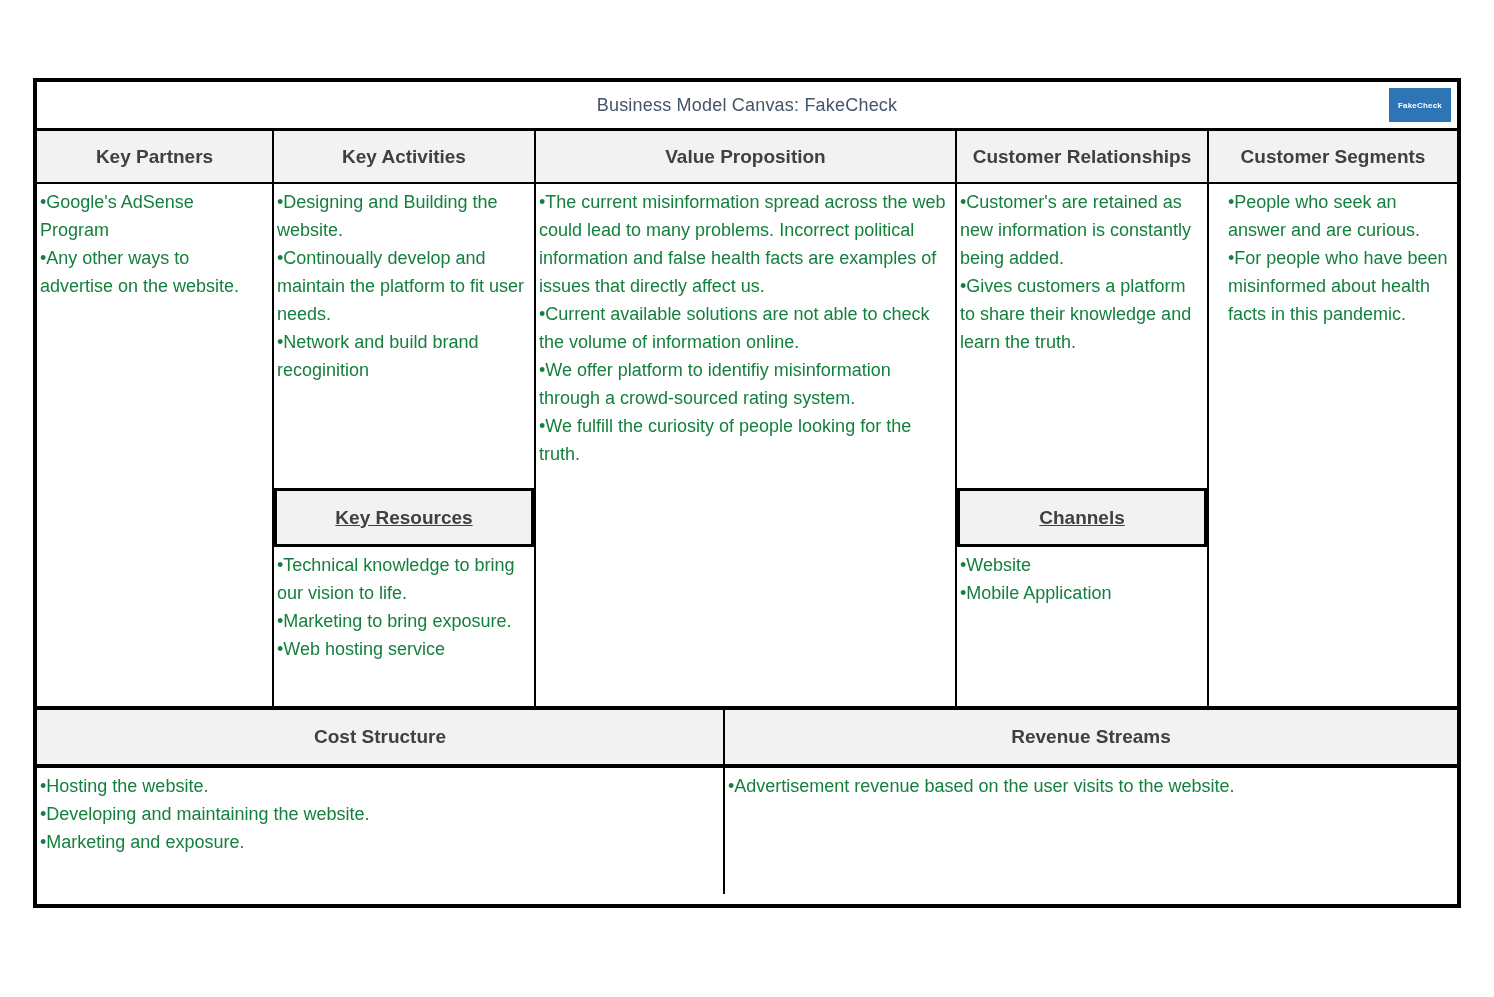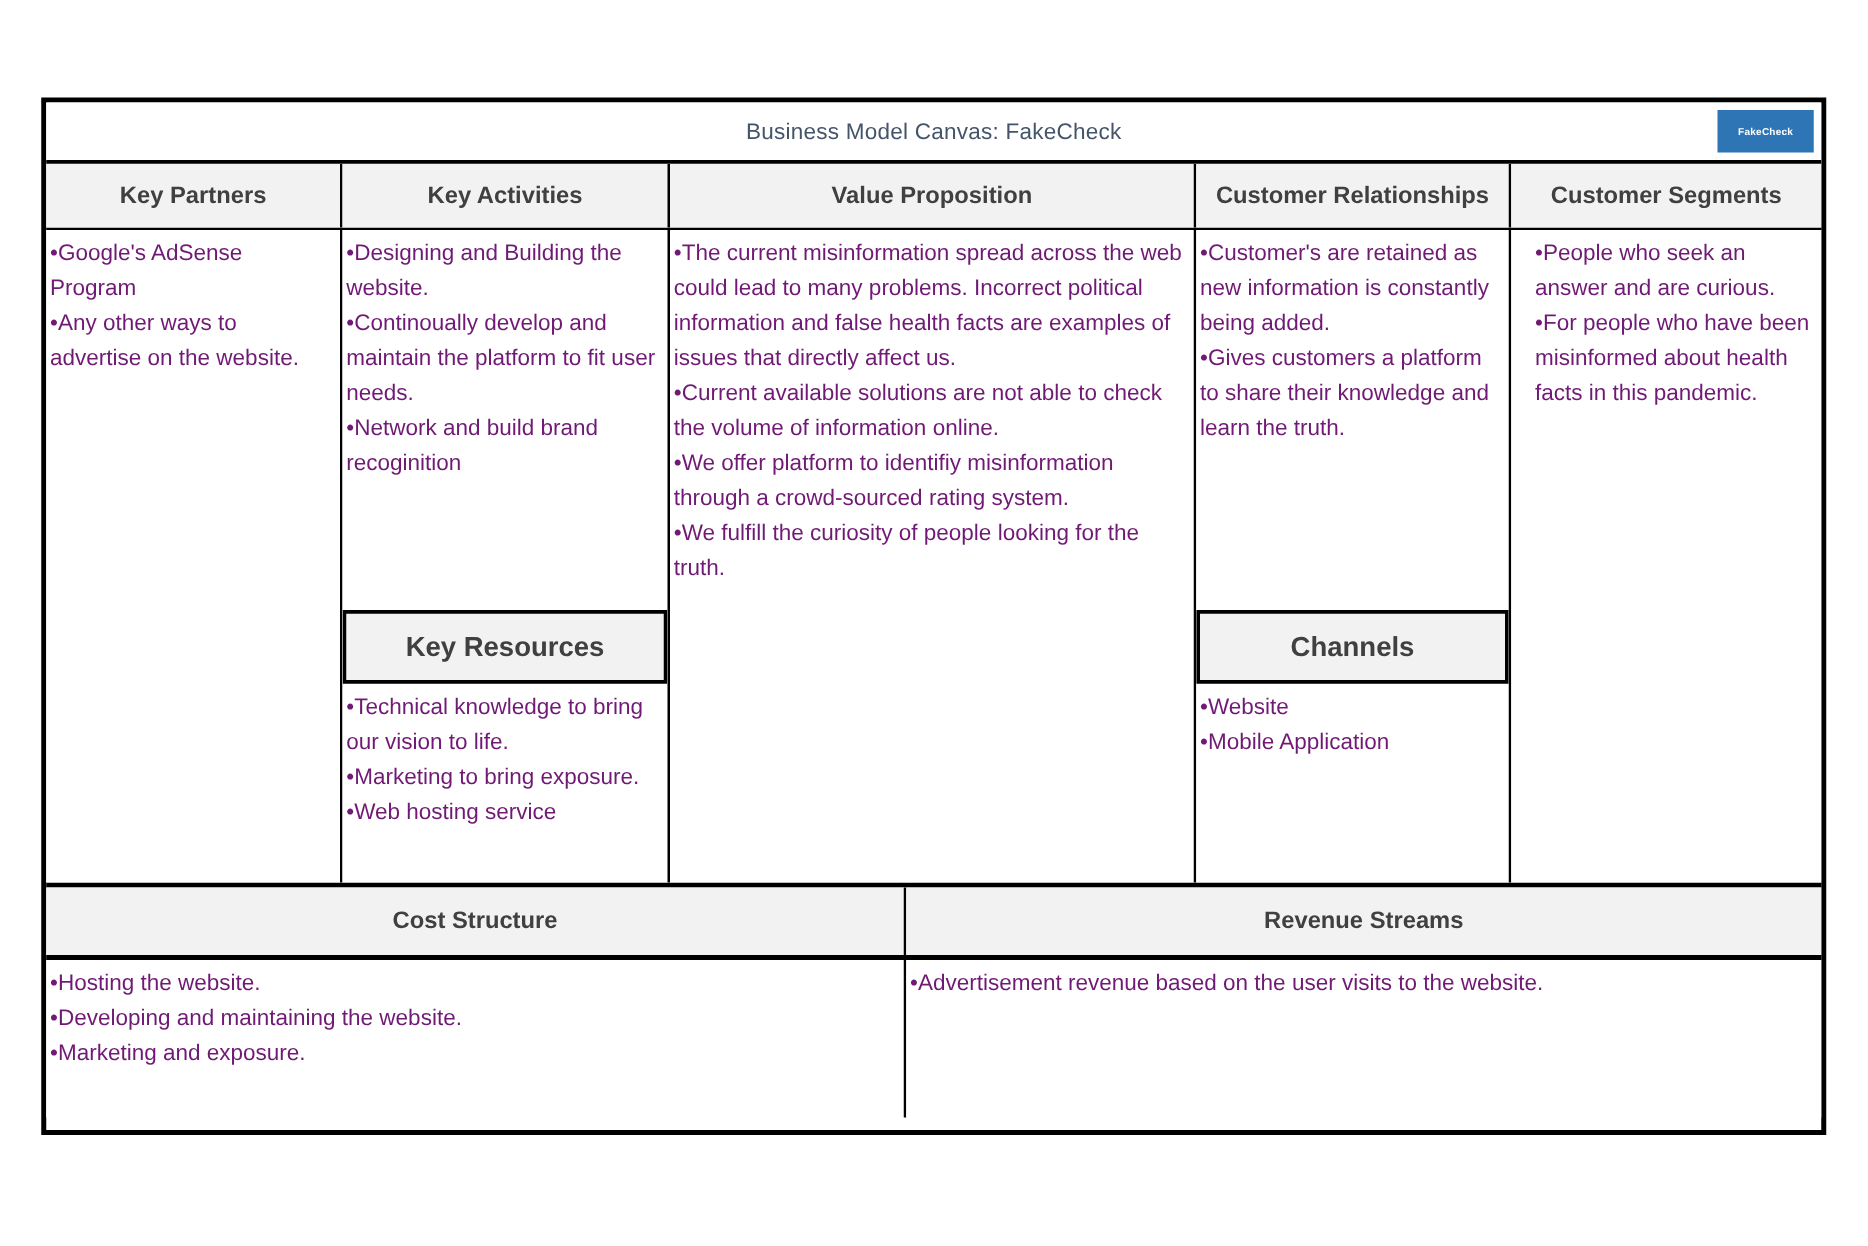--- a/index.html
+++ b/index.html
@@ -25,21 +25,21 @@
     background: #ffffff;
   }
   .title-bar h1 {
     font-size: 18px; font-weight: 400;
     color: #44546a;
     letter-spacing: 0.2px;
   }
   .logo {
     position: absolute;
     right: 6px; top: 6px;
-    width: 77px; height: 34px;
+    width: 62px; height: 34px;
     background: #2e75b6;
     display: flex; align-items: center; justify-content: center;
   }
   .logo span {
     color: #ffffff; font-size: 8px; font-weight: 700;
     letter-spacing: 0.2px;
   }
   
   .header-row {
     display: grid;
@@ -64,30 +64,30 @@
   }
   .mcell {
     border-right: 2px solid #000000;
     background: #ffffff;
     display: flex; flex-direction: column;
     overflow: hidden;
   }
   .mcell:last-child { border-right: none; padding-left: 16px; }
   .items { padding: 4px 5px 0 3px; }
   .item {
-    font-size: 18px; line-height: 28px; color: #701a75;
+    font-size: 18px; line-height: 28px; color: #15803d;
   }
   .item::before { content: "\2022"; }
   .sub-top { height: 304px; overflow: hidden; }
   .sub-box {
     height: 59px; flex: 0 0 59px;
     border: 3px solid #000000;
     background: #f2f2f2;
     display: flex; align-items: center; justify-content: center;
-    font-size: 22px; font-weight: 700; color: #404040;
+    font-size: 19px; font-weight: 700; color: #404040; text-decoration: underline;
   }
   .sub-bottom { flex: 1; overflow: hidden; }
   
   .bottom-header-row {
     display: grid;
     grid-template-columns: 688px 732px;
     height: 58px;
     border-bottom: 4px solid #000000;
   }
   .bottom-content-row {

